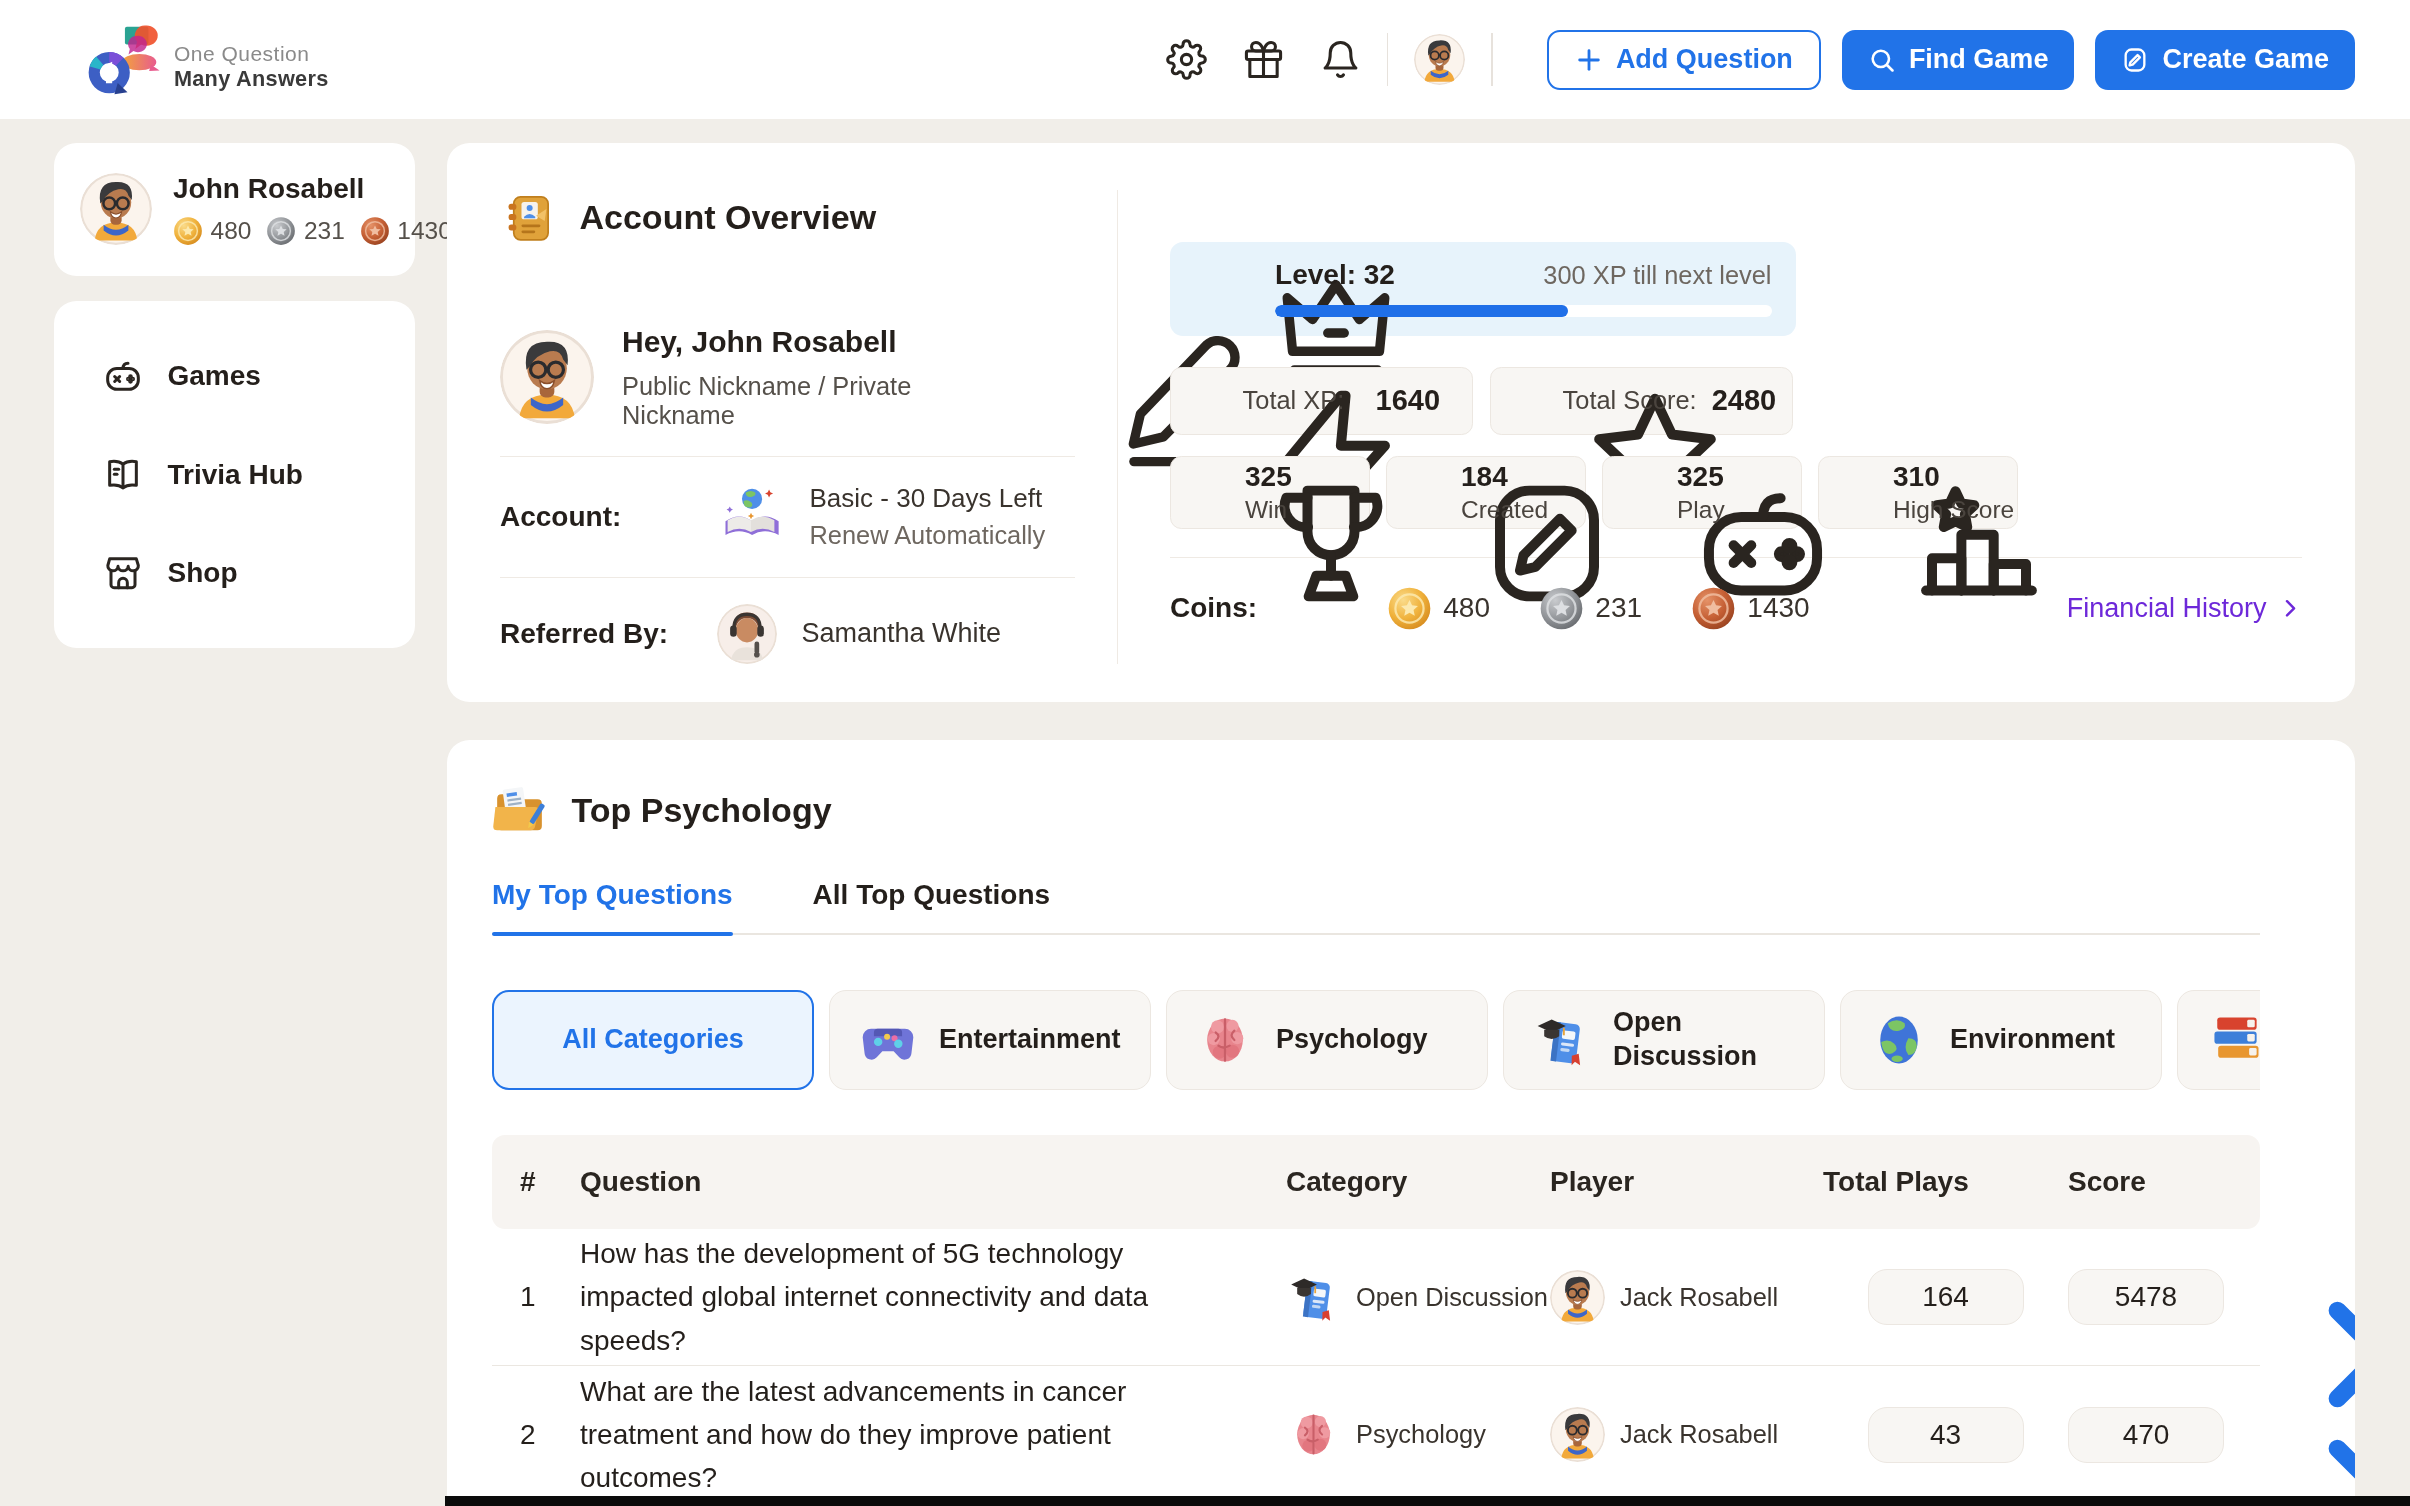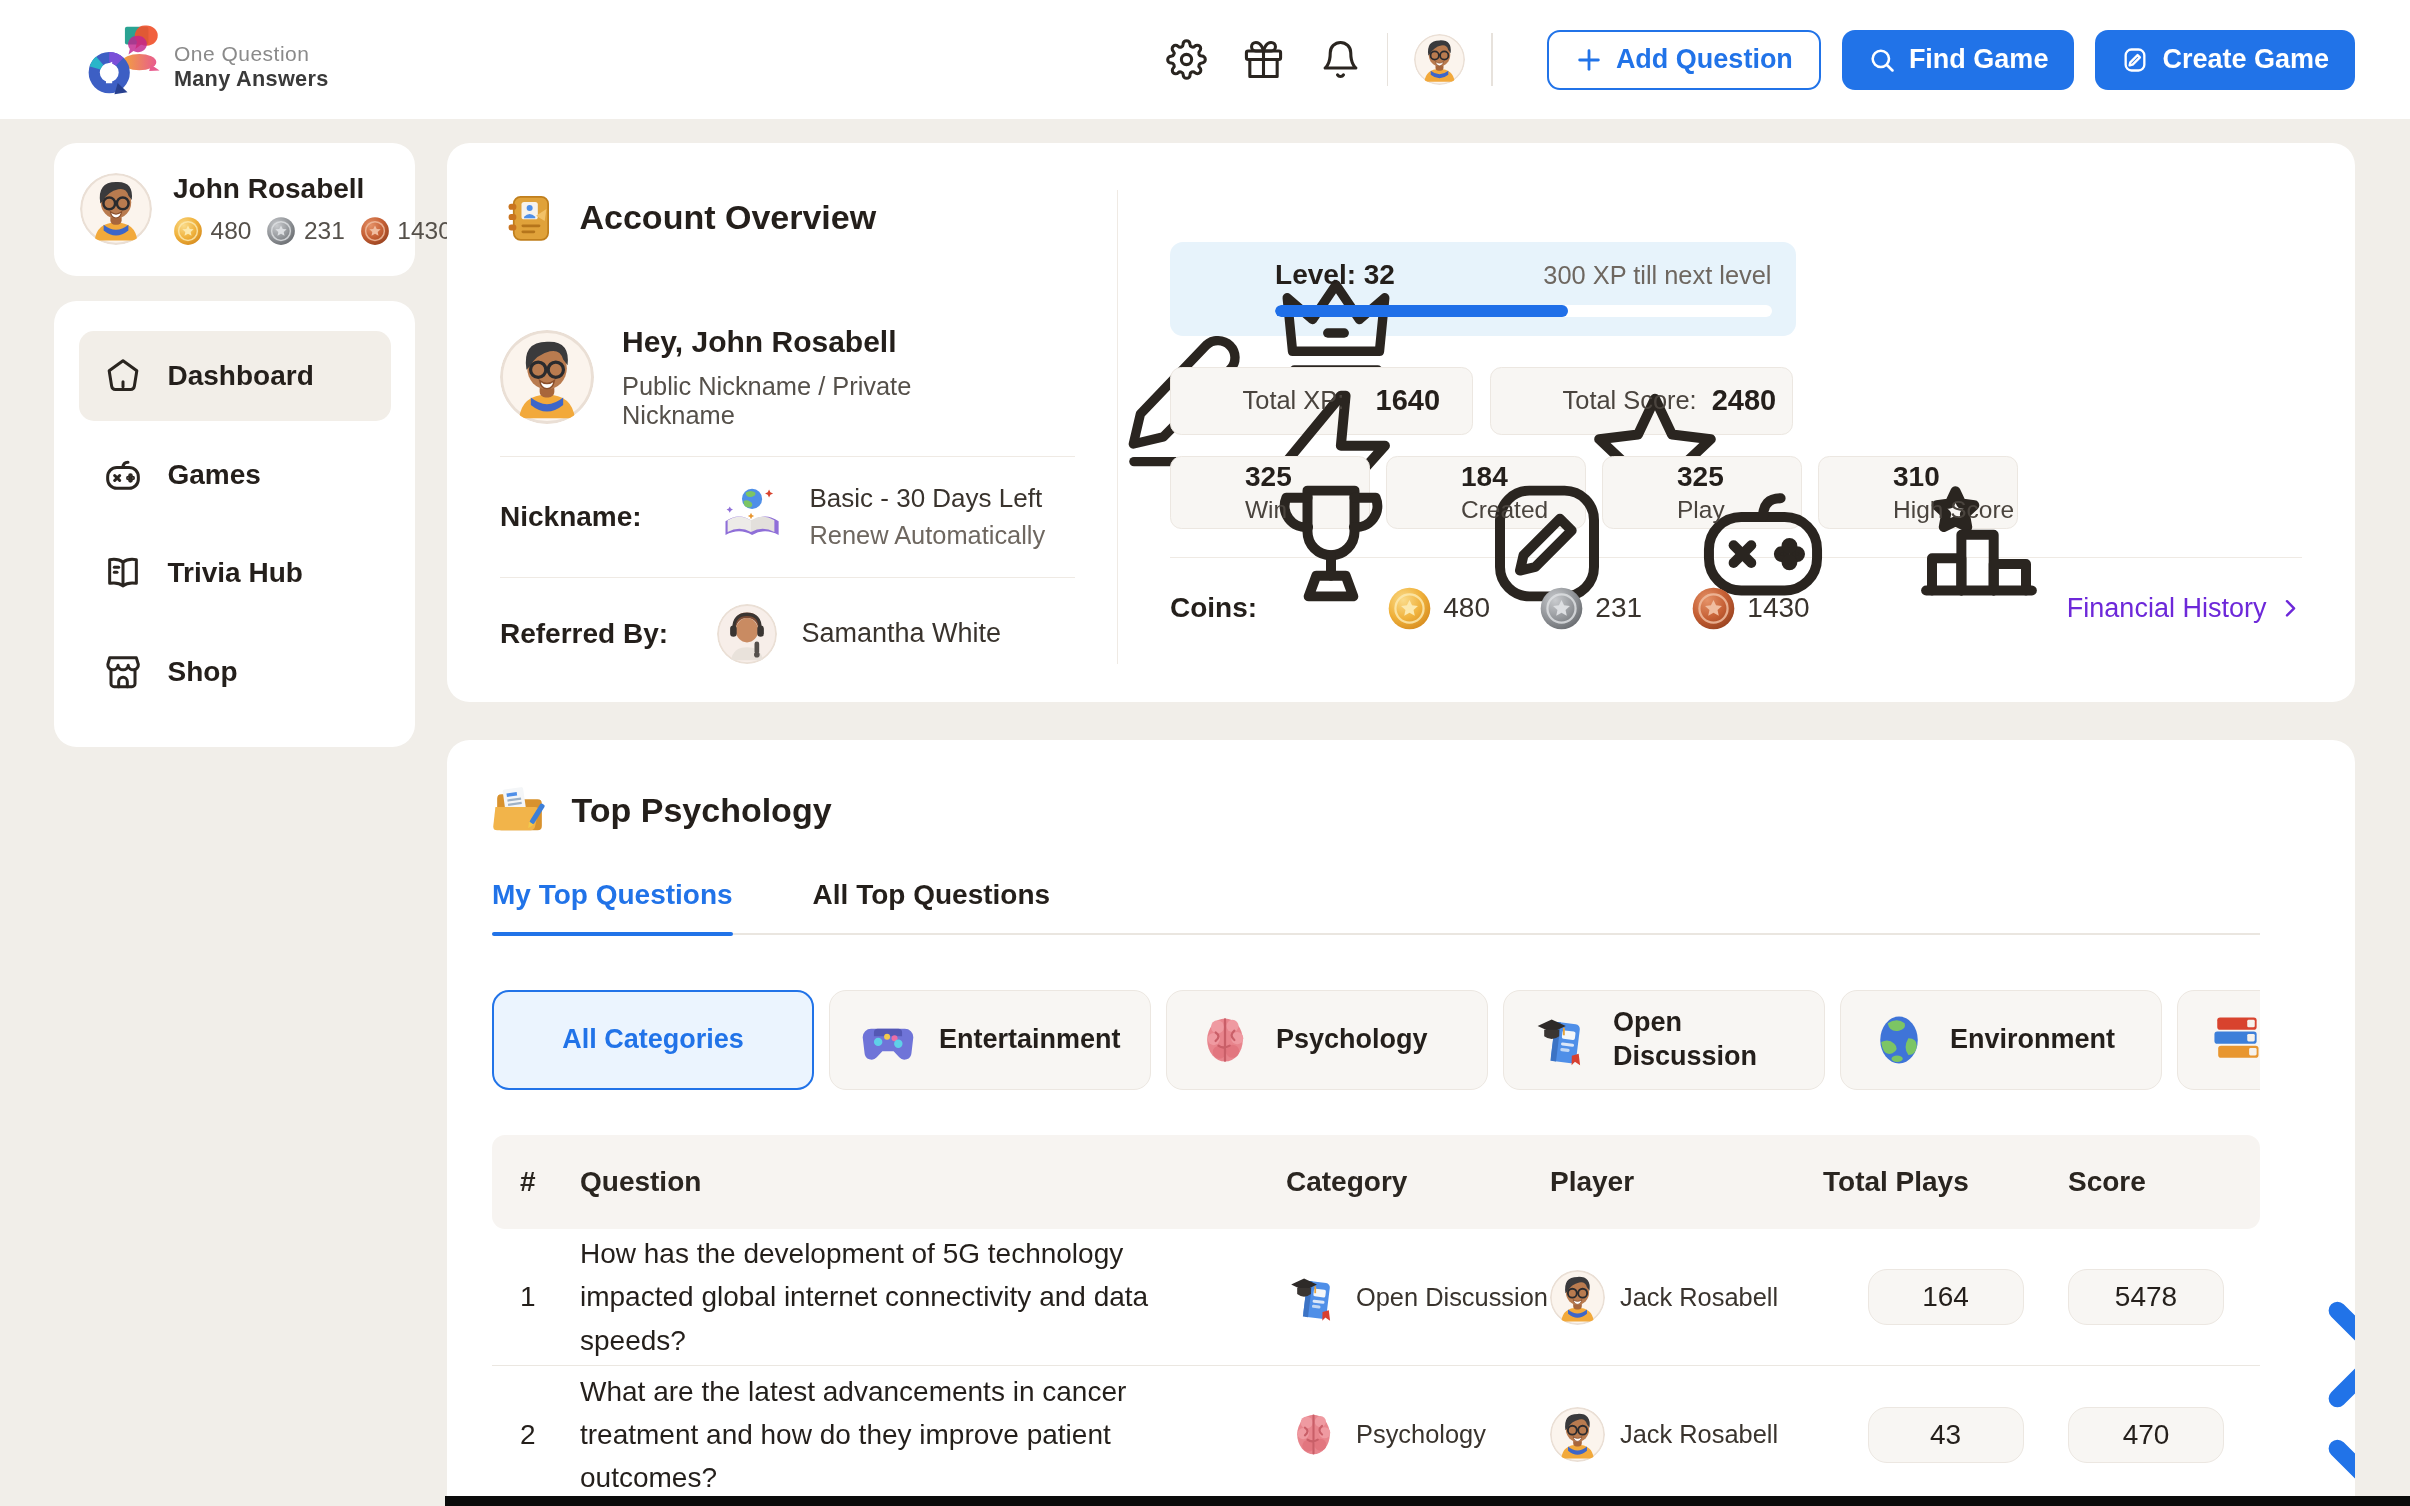--- a/index.html
+++ b/index.html
@@ -454,26 +454,20 @@
           <span class="cv">231</span>
           <svg class="coin" viewBox="0 0 40 40">
               <use href="#coin-b"></use>
             </svg>
           <span class="cv">1430</span>
         </div>
       </div>
     </div>
 
     <nav class="card nav-card">
-      <div class="nav-item active">
-        <span class="nav-icon"><svg class="stroke" viewBox="0 0 42 42" width="40" height="40">
-              <use href="#ic-home"></use>
-            </svg></span>
-        <span class="nav-label">Dashboard</span>
-      </div>
       <div class="nav-item">
         <span class="nav-icon"><svg class="stroke" viewBox="0 0 42 42" width="40" height="40">
               <use href="#ic-pad"></use>
             </svg></span>
         <span class="nav-label">Games</span>
       </div>
       <div class="nav-item">
         <span class="nav-icon"><svg class="stroke" viewBox="0 0 42 42" width="40" height="40">
               <use href="#ic-book"></use>
             </svg></span>
@@ -505,21 +499,21 @@
           <div>
             <div class="greet-name">Hey, John Rosabell</div>
             <div class="greet-sub">Public Nickname / Private Nickname</div>
           </div>
           <span class="edit-ic"><svg class="stroke" style="stroke-width:1.6" viewBox="0 0 300 150" width="282" height="141">
                 <use href="#ic-pencil"></use>
               </svg></span>
         </div>
         <hr class="hline">
         <div class="kv-row">
-          <span class="kv-label">Nickname:</span>
+          <span class="kv-label">Account:</span>
           <svg class="kv-icon" viewBox="0 0 64 64">
               <use href="#ic-planbook3d"></use>
             </svg>
           <div>
             <div class="kv-l1">Basic - 30 Days Left</div>
             <div class="kv-l2">Renew Automatically</div>
           </div>
         </div>
         <hr class="hline">
         <div class="kv-row">

